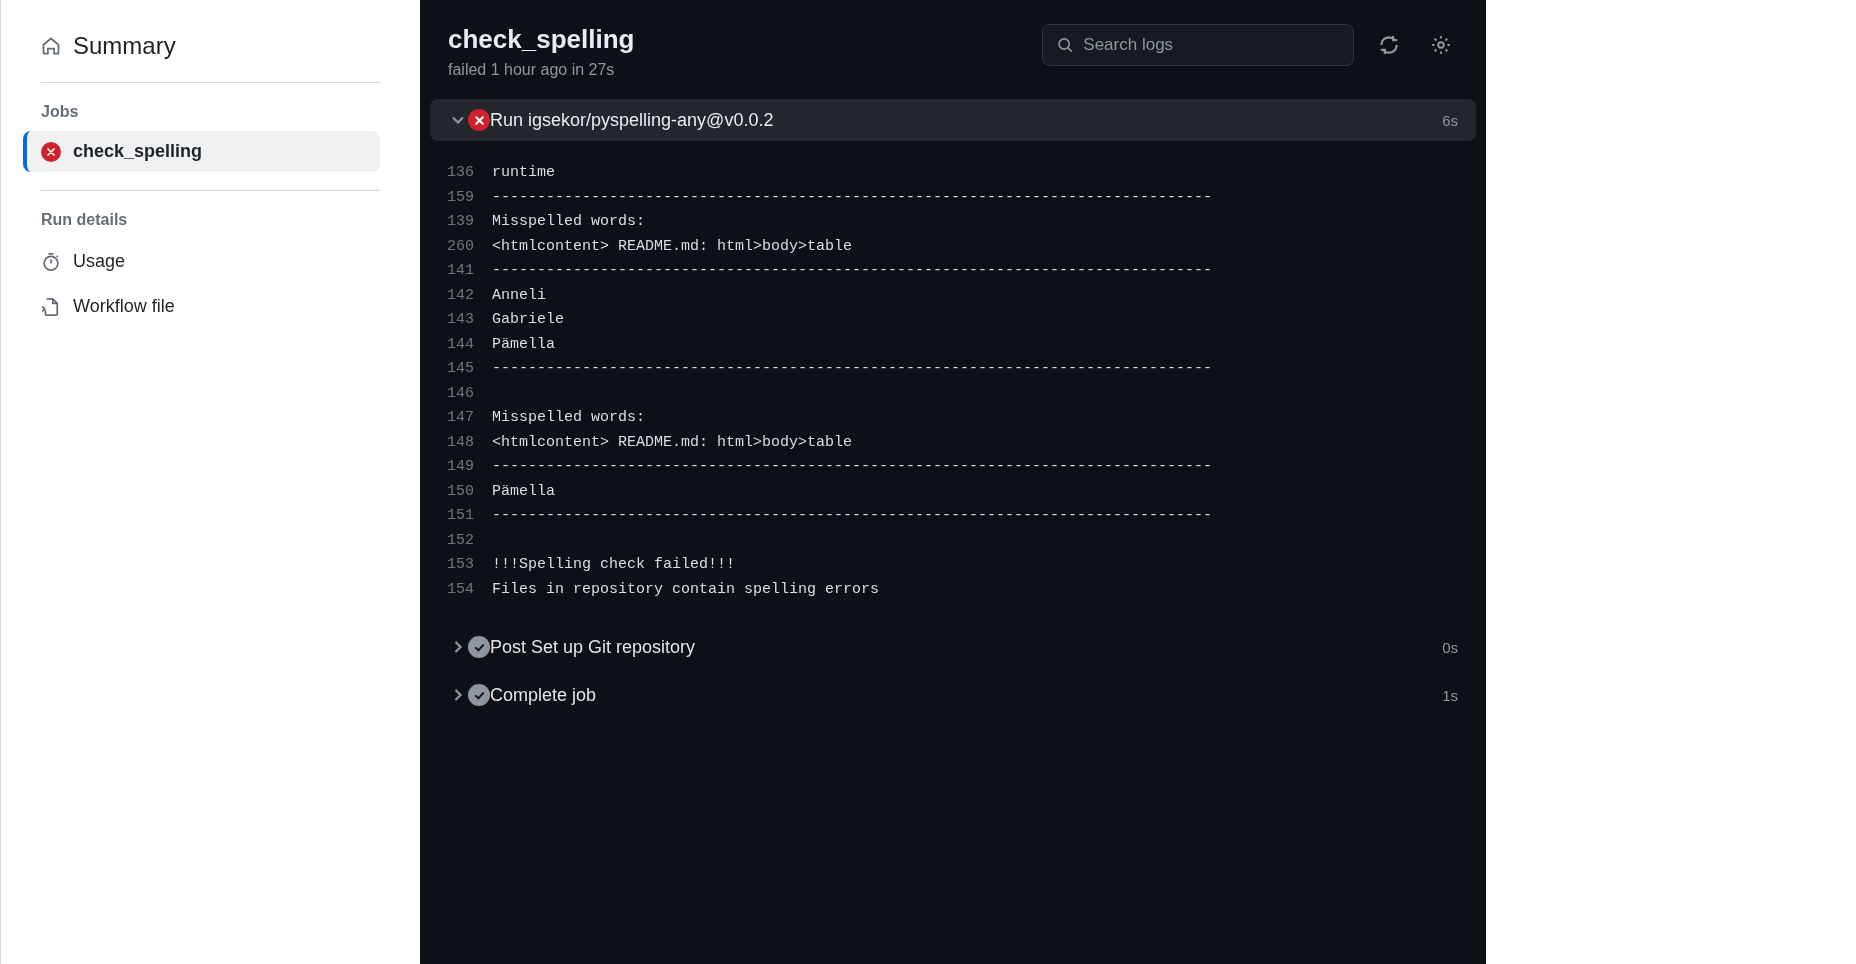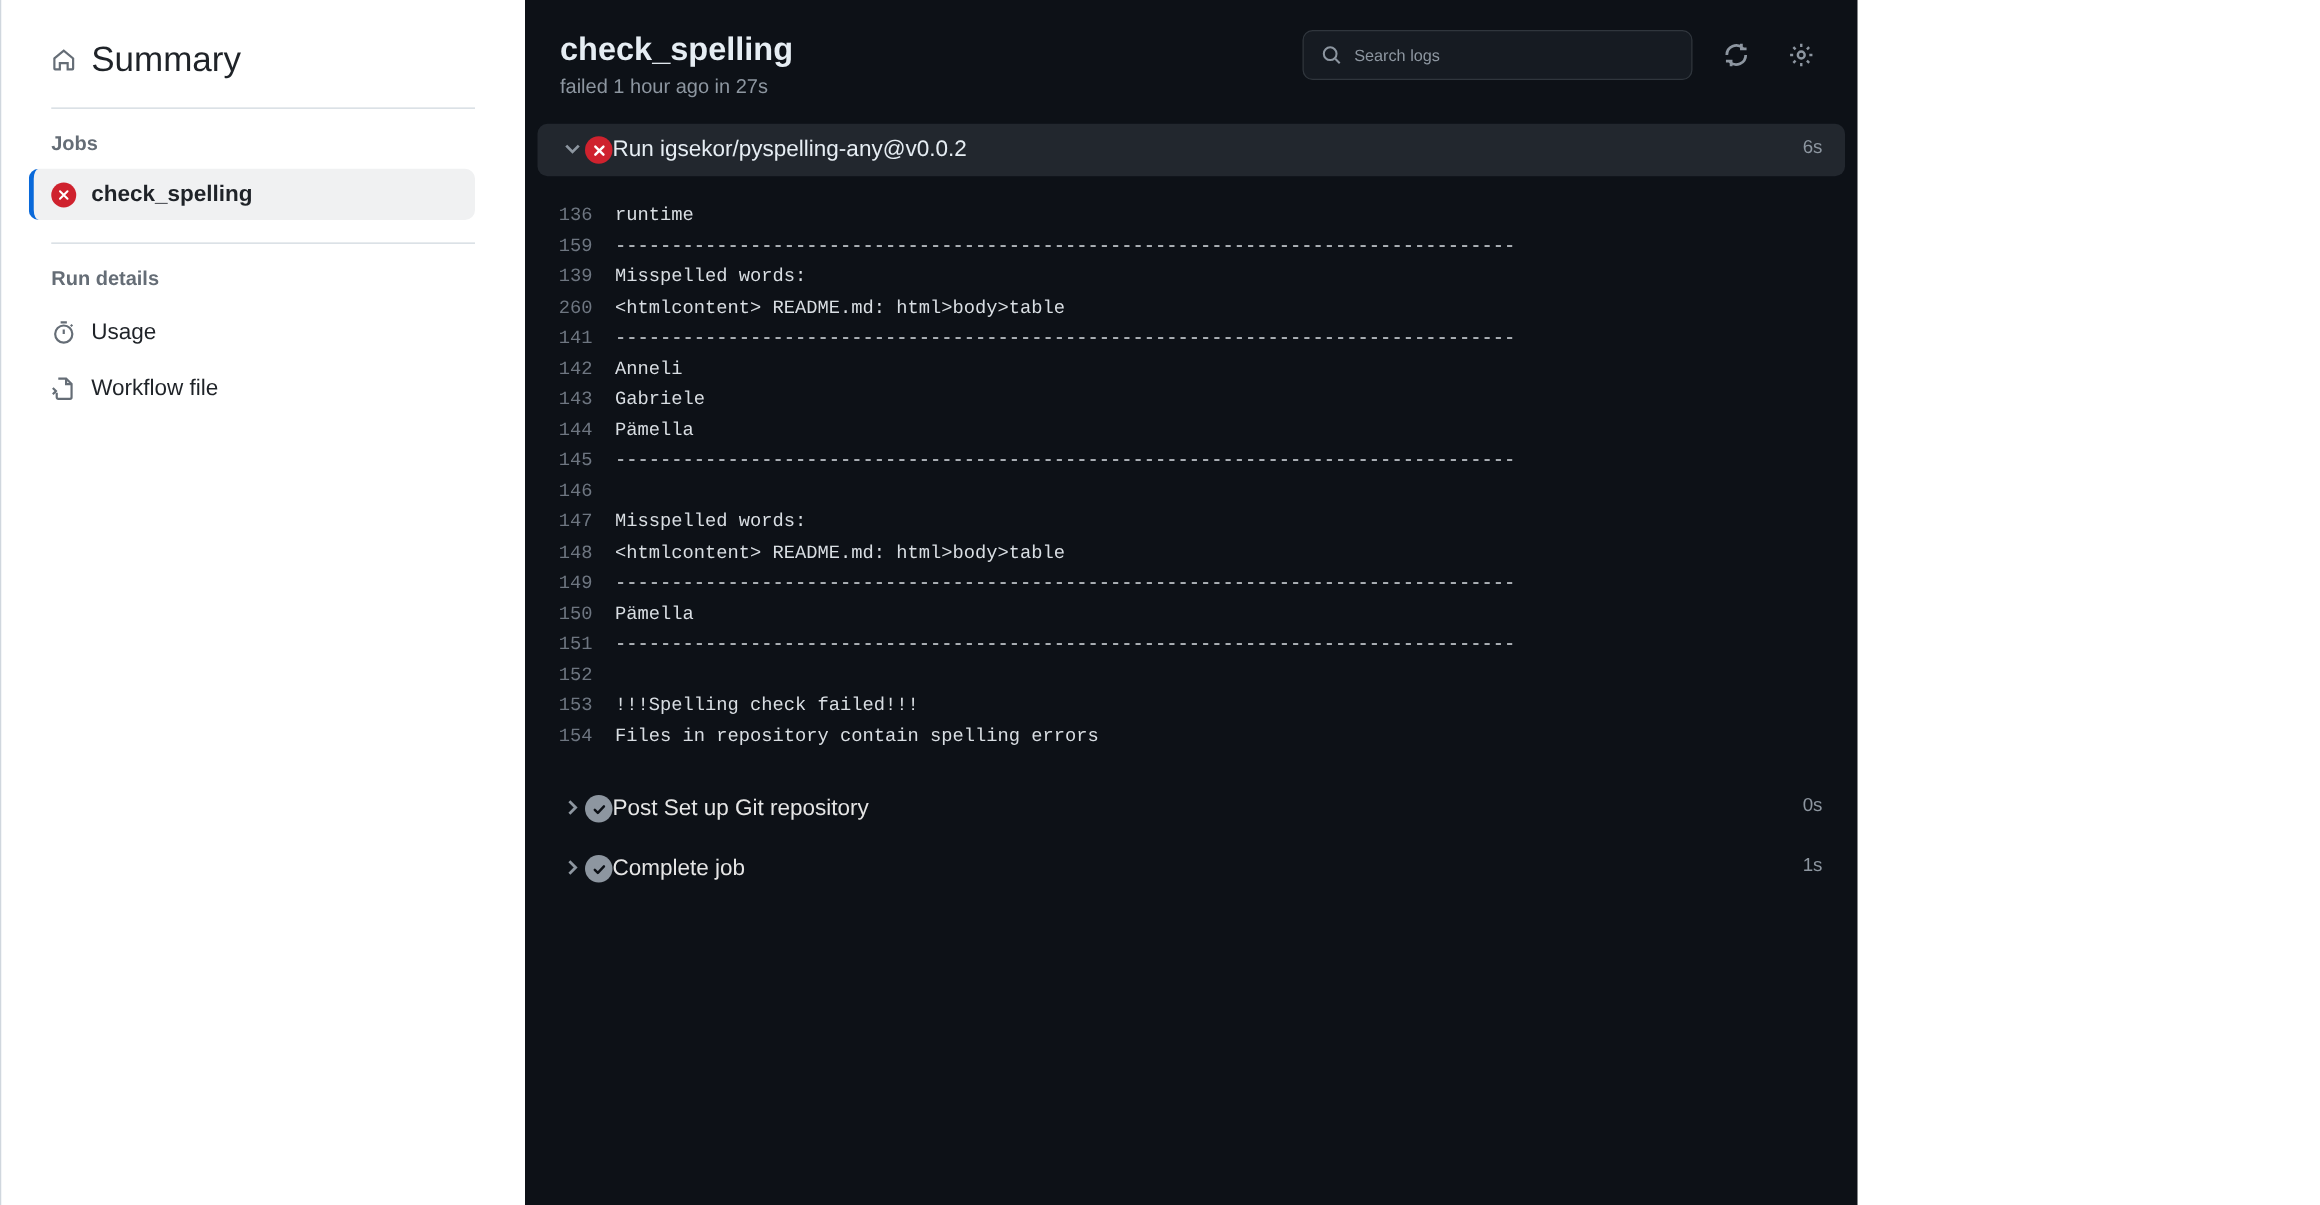--- a/index.html
+++ b/index.html
@@ -1,39 +1,39 @@
 <!DOCTYPE html>
 <html><head>
 <meta charset="utf-8">
 <style>
 *{margin:0;padding:0;box-sizing:border-box}
 body{font-family:-apple-system,BlinkMacSystemFont,"Segoe UI",Helvetica,Arial,sans-serif;background:#fff;color:#1f2328;height:964px;width:1856px;overflow:hidden;display:flex}
 .sidebar{width:420px;padding:20px 40px;background:#fff;flex-shrink:0;border-left:1px solid #d0d7de}
-.sb-summary{display:flex;align-items:center;gap:12px;padding:12px 0;font-size:28px;font-weight:400;cursor:pointer}
+.sb-summary{display:flex;align-items:center;gap:12px;padding:12px 0;font-size:24px;font-weight:400;cursor:pointer}
 .sb-summary svg{width:20px;height:20px;color:#656d76}
 .sb-divider{height:1px;background:#d0d7de;margin:10px 0}
 .sb-heading{font-size:16px;font-weight:600;color:#656d76;padding:10px 0}
 .sb-job{display:flex;align-items:center;gap:12px;padding:10px 14px;border-radius:8px;background:#f0f1f2;border-left:4px solid #0969da;margin-left:-18px;font-size:18px;font-weight:600;cursor:pointer}
 .sb-item{display:flex;align-items:center;gap:12px;padding:12px 0;font-size:18px;cursor:pointer;color:#1f2328}
 .sb-item svg{width:20px;height:20px;color:#656d76}
 .fail-badge{width:20px;height:20px;border-radius:50%;background:#cf222e;display:flex;align-items:center;justify-content:center;flex-shrink:0}
 .fail-badge svg{width:12px;height:12px;color:#fff}
 .main{flex:1;background:#0d1117;color:#e6edf3;display:flex;flex-direction:column;margin-right:370px}
 .header{display:flex;align-items:flex-start;justify-content:space-between;padding:24px 28px 20px}
 .header-left{display:flex;flex-direction:column;gap:6px}
 .job-title{font-size:26px;font-weight:600;color:#e6edf3}
 .job-subtitle{font-size:16px;color:#8d96a0}
 .header-right{display:flex;align-items:center;gap:18px}
 .search-box{display:flex;align-items:center;gap:10px;background:#161b22;border:1px solid #30363d;border-radius:8px;padding:10px 14px;width:312px}
 .search-box svg{width:18px;height:18px;color:#8d96a0}
-.search-box input{background:transparent;border:none;outline:none;color:#e6edf3;font-size:13px;width:100%}
+.search-box input{background:transparent;border:none;outline:none;color:#e6edf3;font-size:17px;width:100%}
 .search-box input::placeholder{color:#8d96a0}
 .icon-btn{background:transparent;border:none;color:#8d96a0;cursor:pointer;padding:6px;display:flex;align-items:center;justify-content:center}
 .icon-btn svg{width:22px;height:22px}
-.step-bar{display:flex;align-items:flex-start;background:#22272e;padding:10px 18px;margin:0 10px;border-radius:8px;gap:0;cursor:pointer}
+.step-bar{display:flex;align-items:center;background:#22272e;padding:10px 18px;margin:0 10px;border-radius:8px;gap:0;cursor:pointer}
 .step-bar.collapsed{background:transparent;margin-top:6px}
 .chev{width:20px;height:20px;color:#8d96a0;flex-shrink:0}
 .step-status{width:22px;height:22px;border-radius:50%;display:flex;align-items:center;justify-content:center;flex-shrink:0}
 .step-status.fail{background:#cf222e}
 .step-status.pass{background:#8d96a0}
 .step-status svg{width:13px;height:13px;color:#fff}
 .step-status.pass svg{color:#0d1117}
 .step-title{flex:1;font-size:18px;color:#e6edf3}
 .step-bar.collapsed .step-title{color:#e5e5e5}
 .step-time{font-size:15px;color:#8d96a0}

